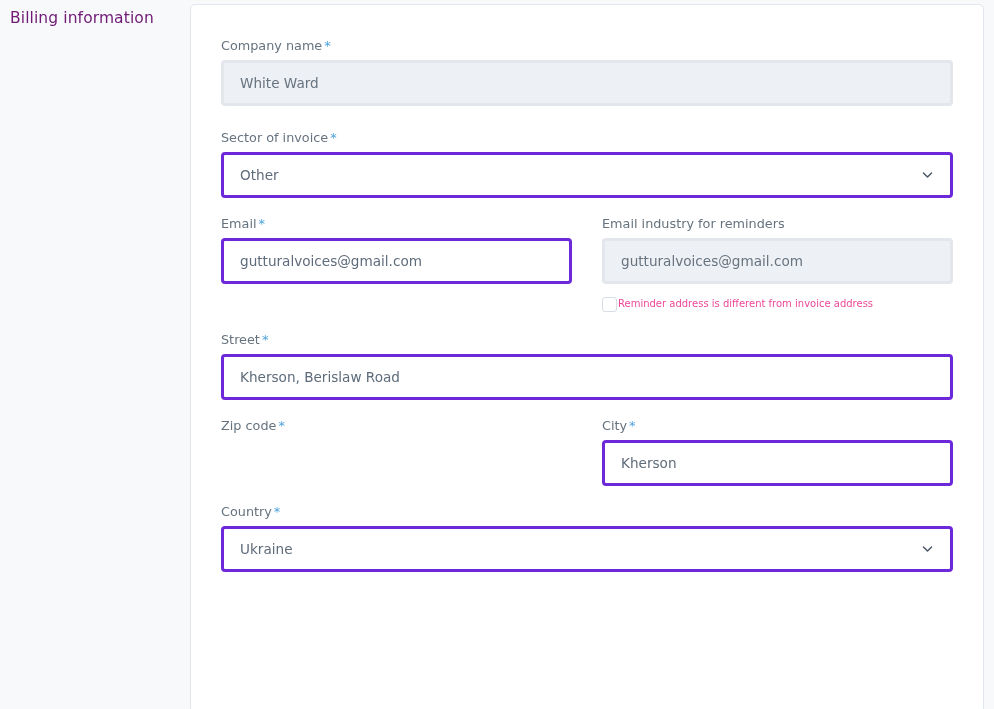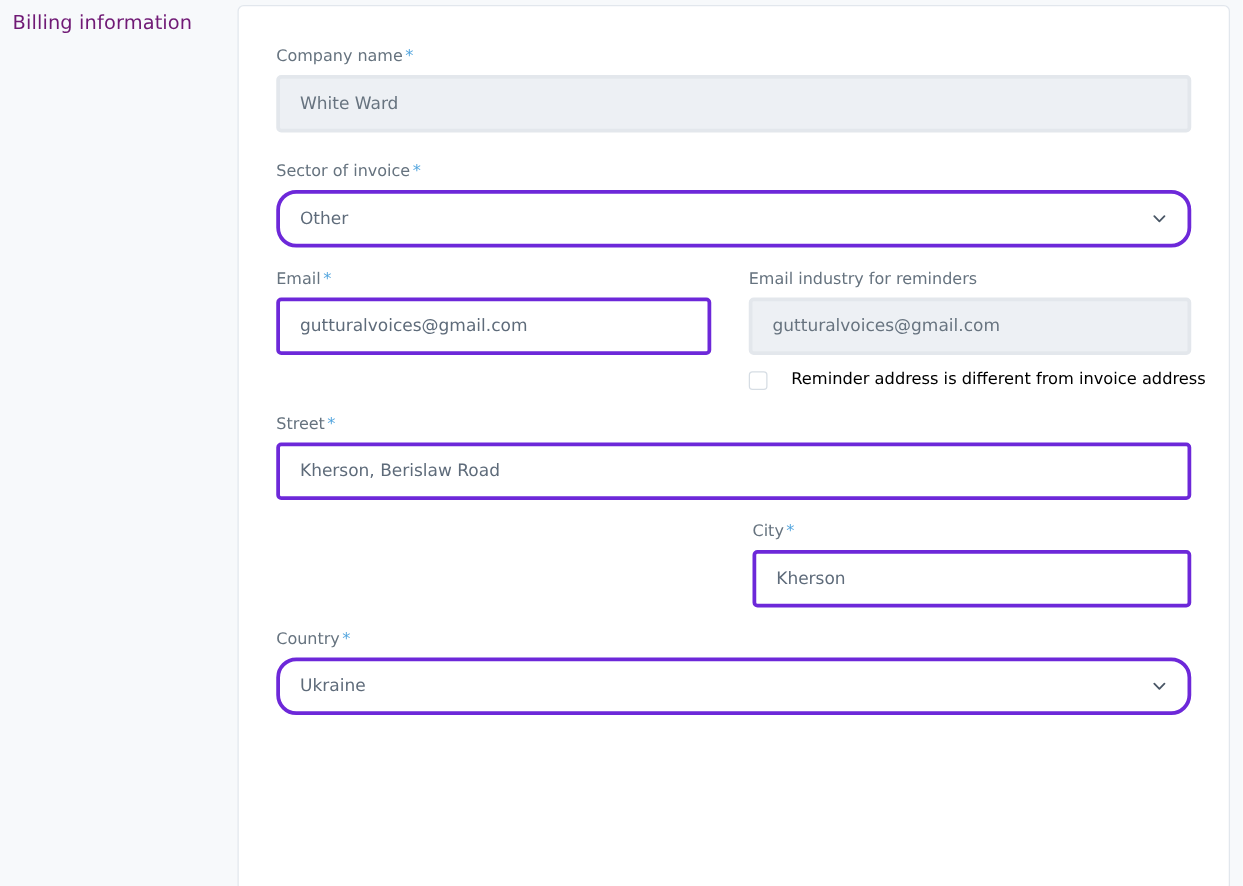--- a/index.html
+++ b/index.html
@@ -90,21 +90,20 @@
   }
   .input.disabled {
     background: #edf0f4;
     border-color: #e3e7ec;
     color: #67737f;
   }
 
   .select {
     position: relative;
     padding-right: 60px;
-    border-radius: 16px;
   }
   .chevron {
     position: absolute;
     right: 16px;
     top: 50%;
     transform: translateY(-50%);
     width: 13px;
     height: 13px;
     display: block;
     color: #4a5766;
@@ -119,23 +118,23 @@
   }
   .checkbox-box {
     width: 15px;
     height: 15px;
     border: 1px solid #d6dde4;
     border-radius: 3px;
     background: #ffffff;
     flex: 0 0 auto;
   }
   .checkbox-label {
-    margin-left: 19px;
-    font-size: 13px;
-    color: #000000;
+    margin-left: 1px;
+    font-size: 10px;
+    color: #ec4899;
     line-height: 16px;
     white-space: nowrap;
   }
 
   
   .gap-1 { height: 24px; }
   .gap-2 { height: 18px; }
   .gap-3 { height: 20px; }
   .gap-4 { height: 18px; }
   .gap-5 { height: 18px; }
@@ -208,20 +207,23 @@
             <span>Street</span><span class="req">*</span>
           </div>
           <div class="input">Kherson, Berislaw Road</div>
         </div>
       </div>
 
       <div class="gap-4"></div>
 
       <div class="form-row">
         <div class="field half">
+          <div class="field-label">
+            <span>Zip code</span><span class="req">*</span>
+          </div>
         </div>
 
         <div class="field half">
           <div class="field-label">
             <span>City</span><span class="req">*</span>
           </div>
           <div class="input">Kherson</div>
         </div>
       </div>
 

